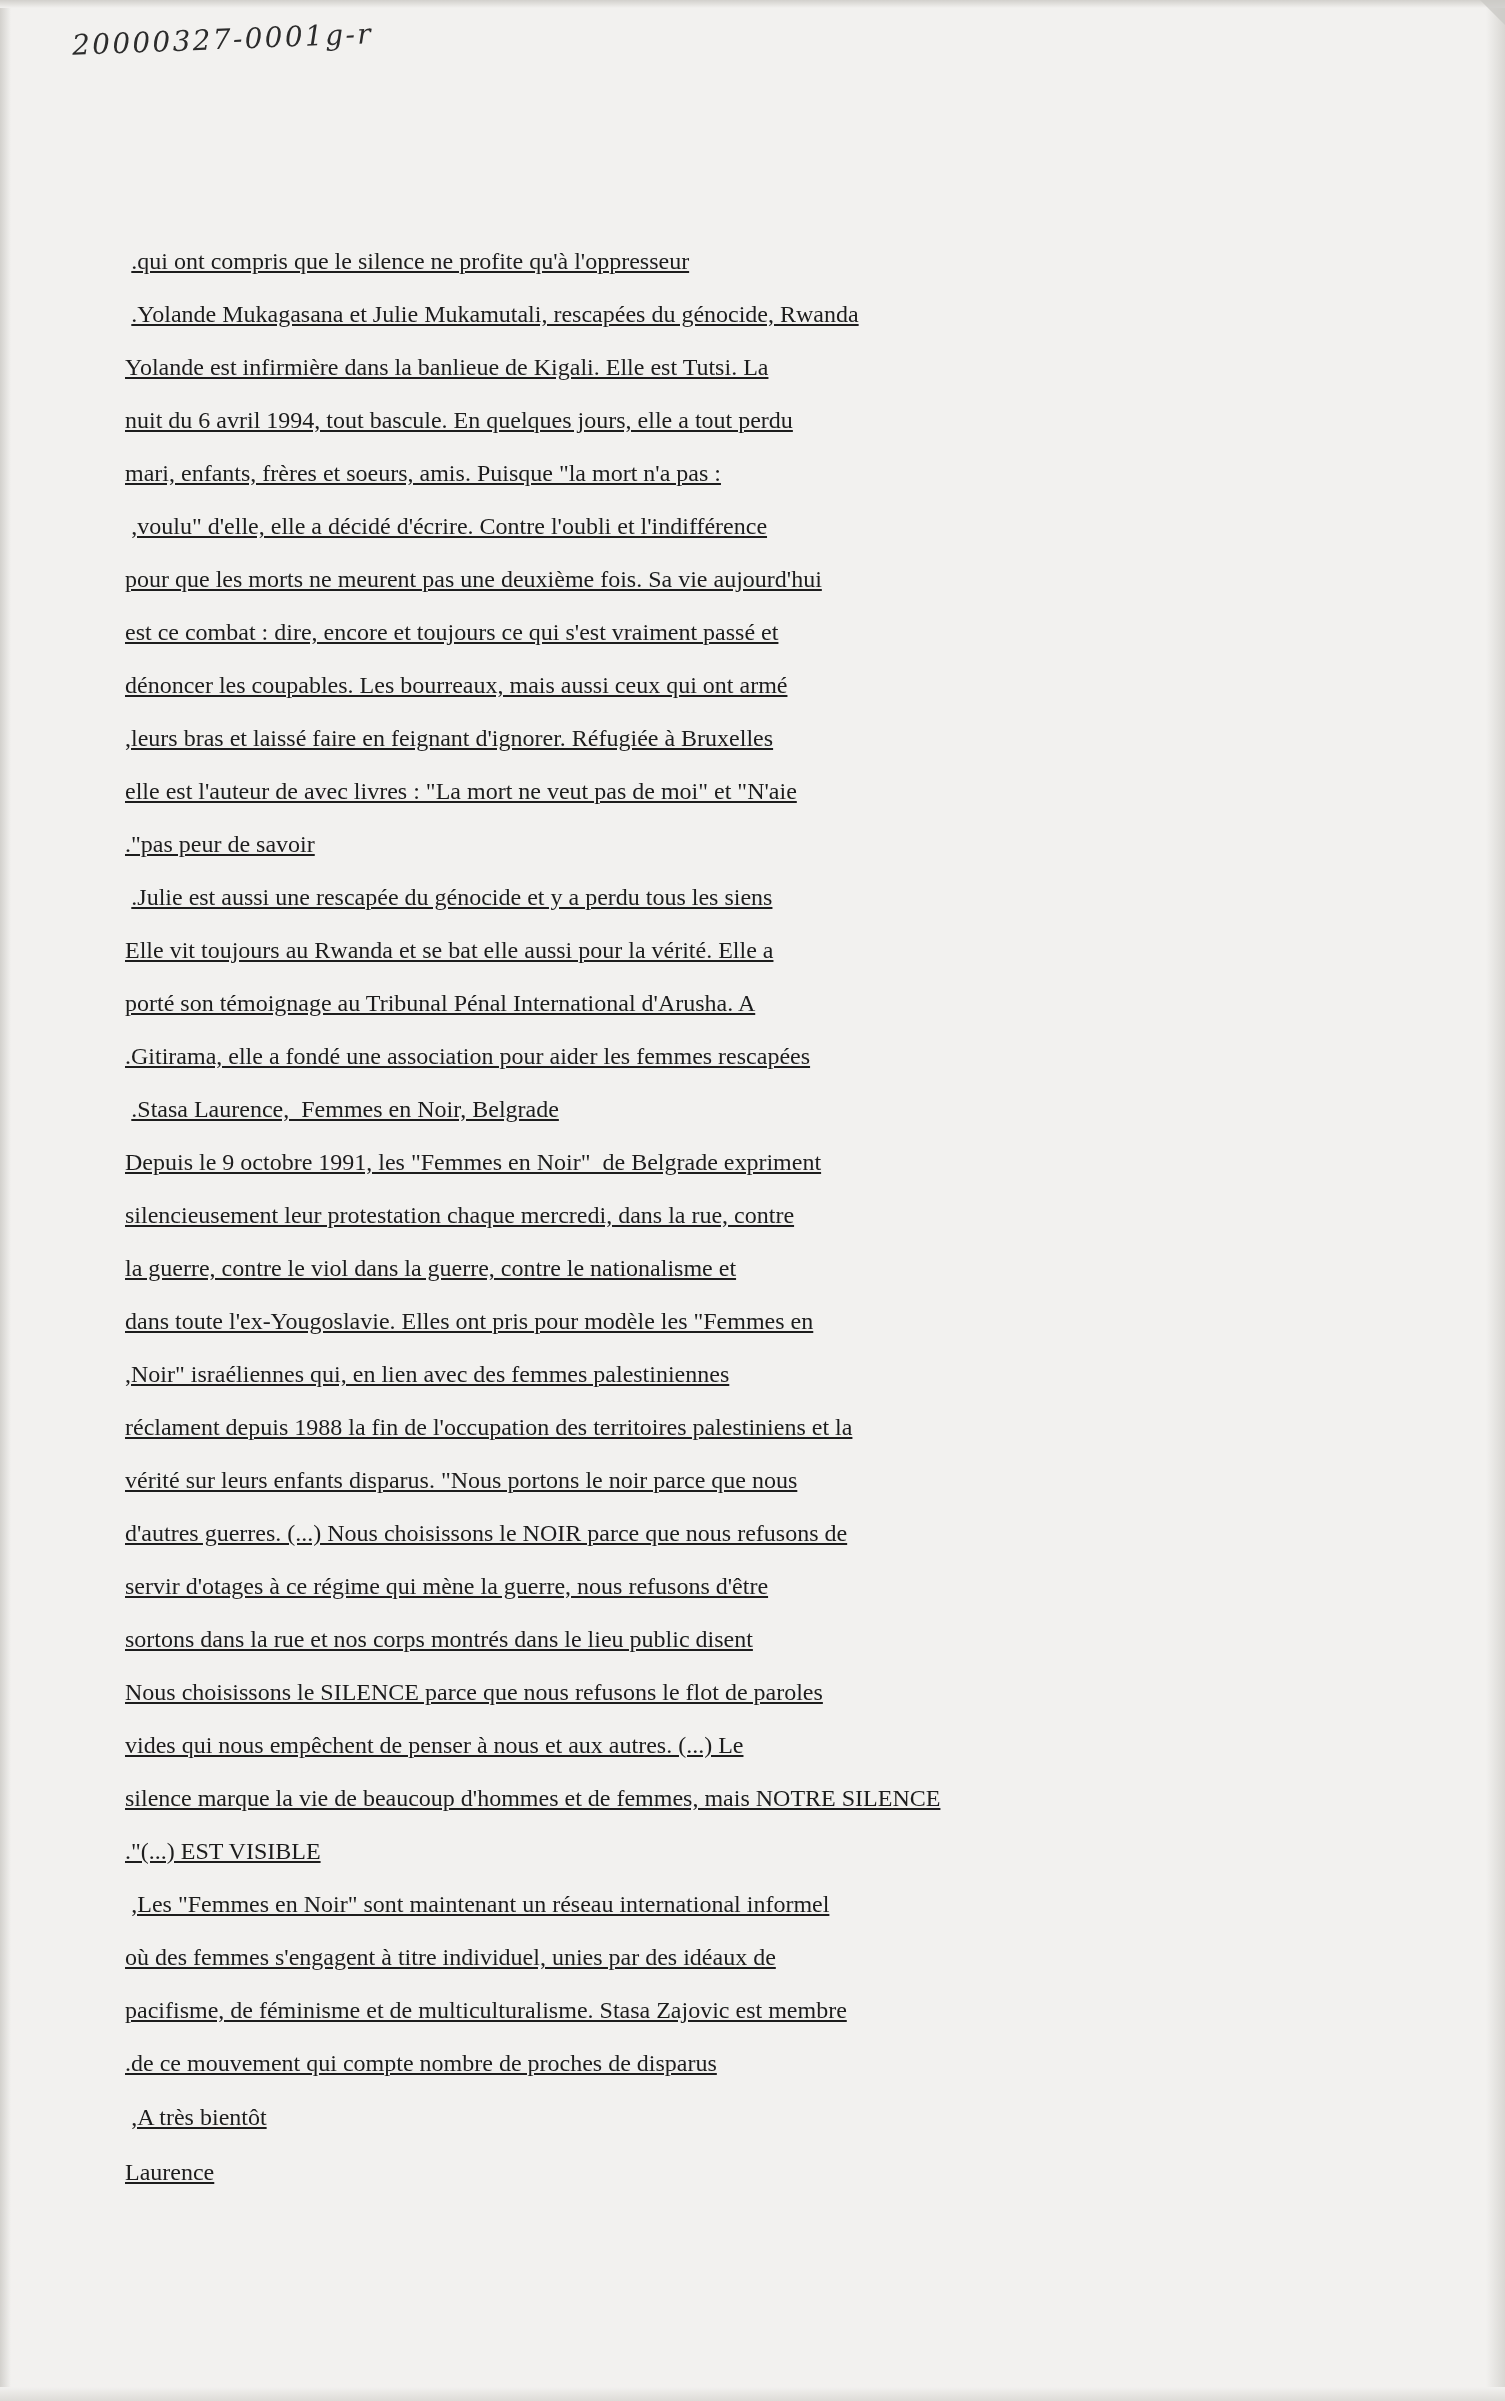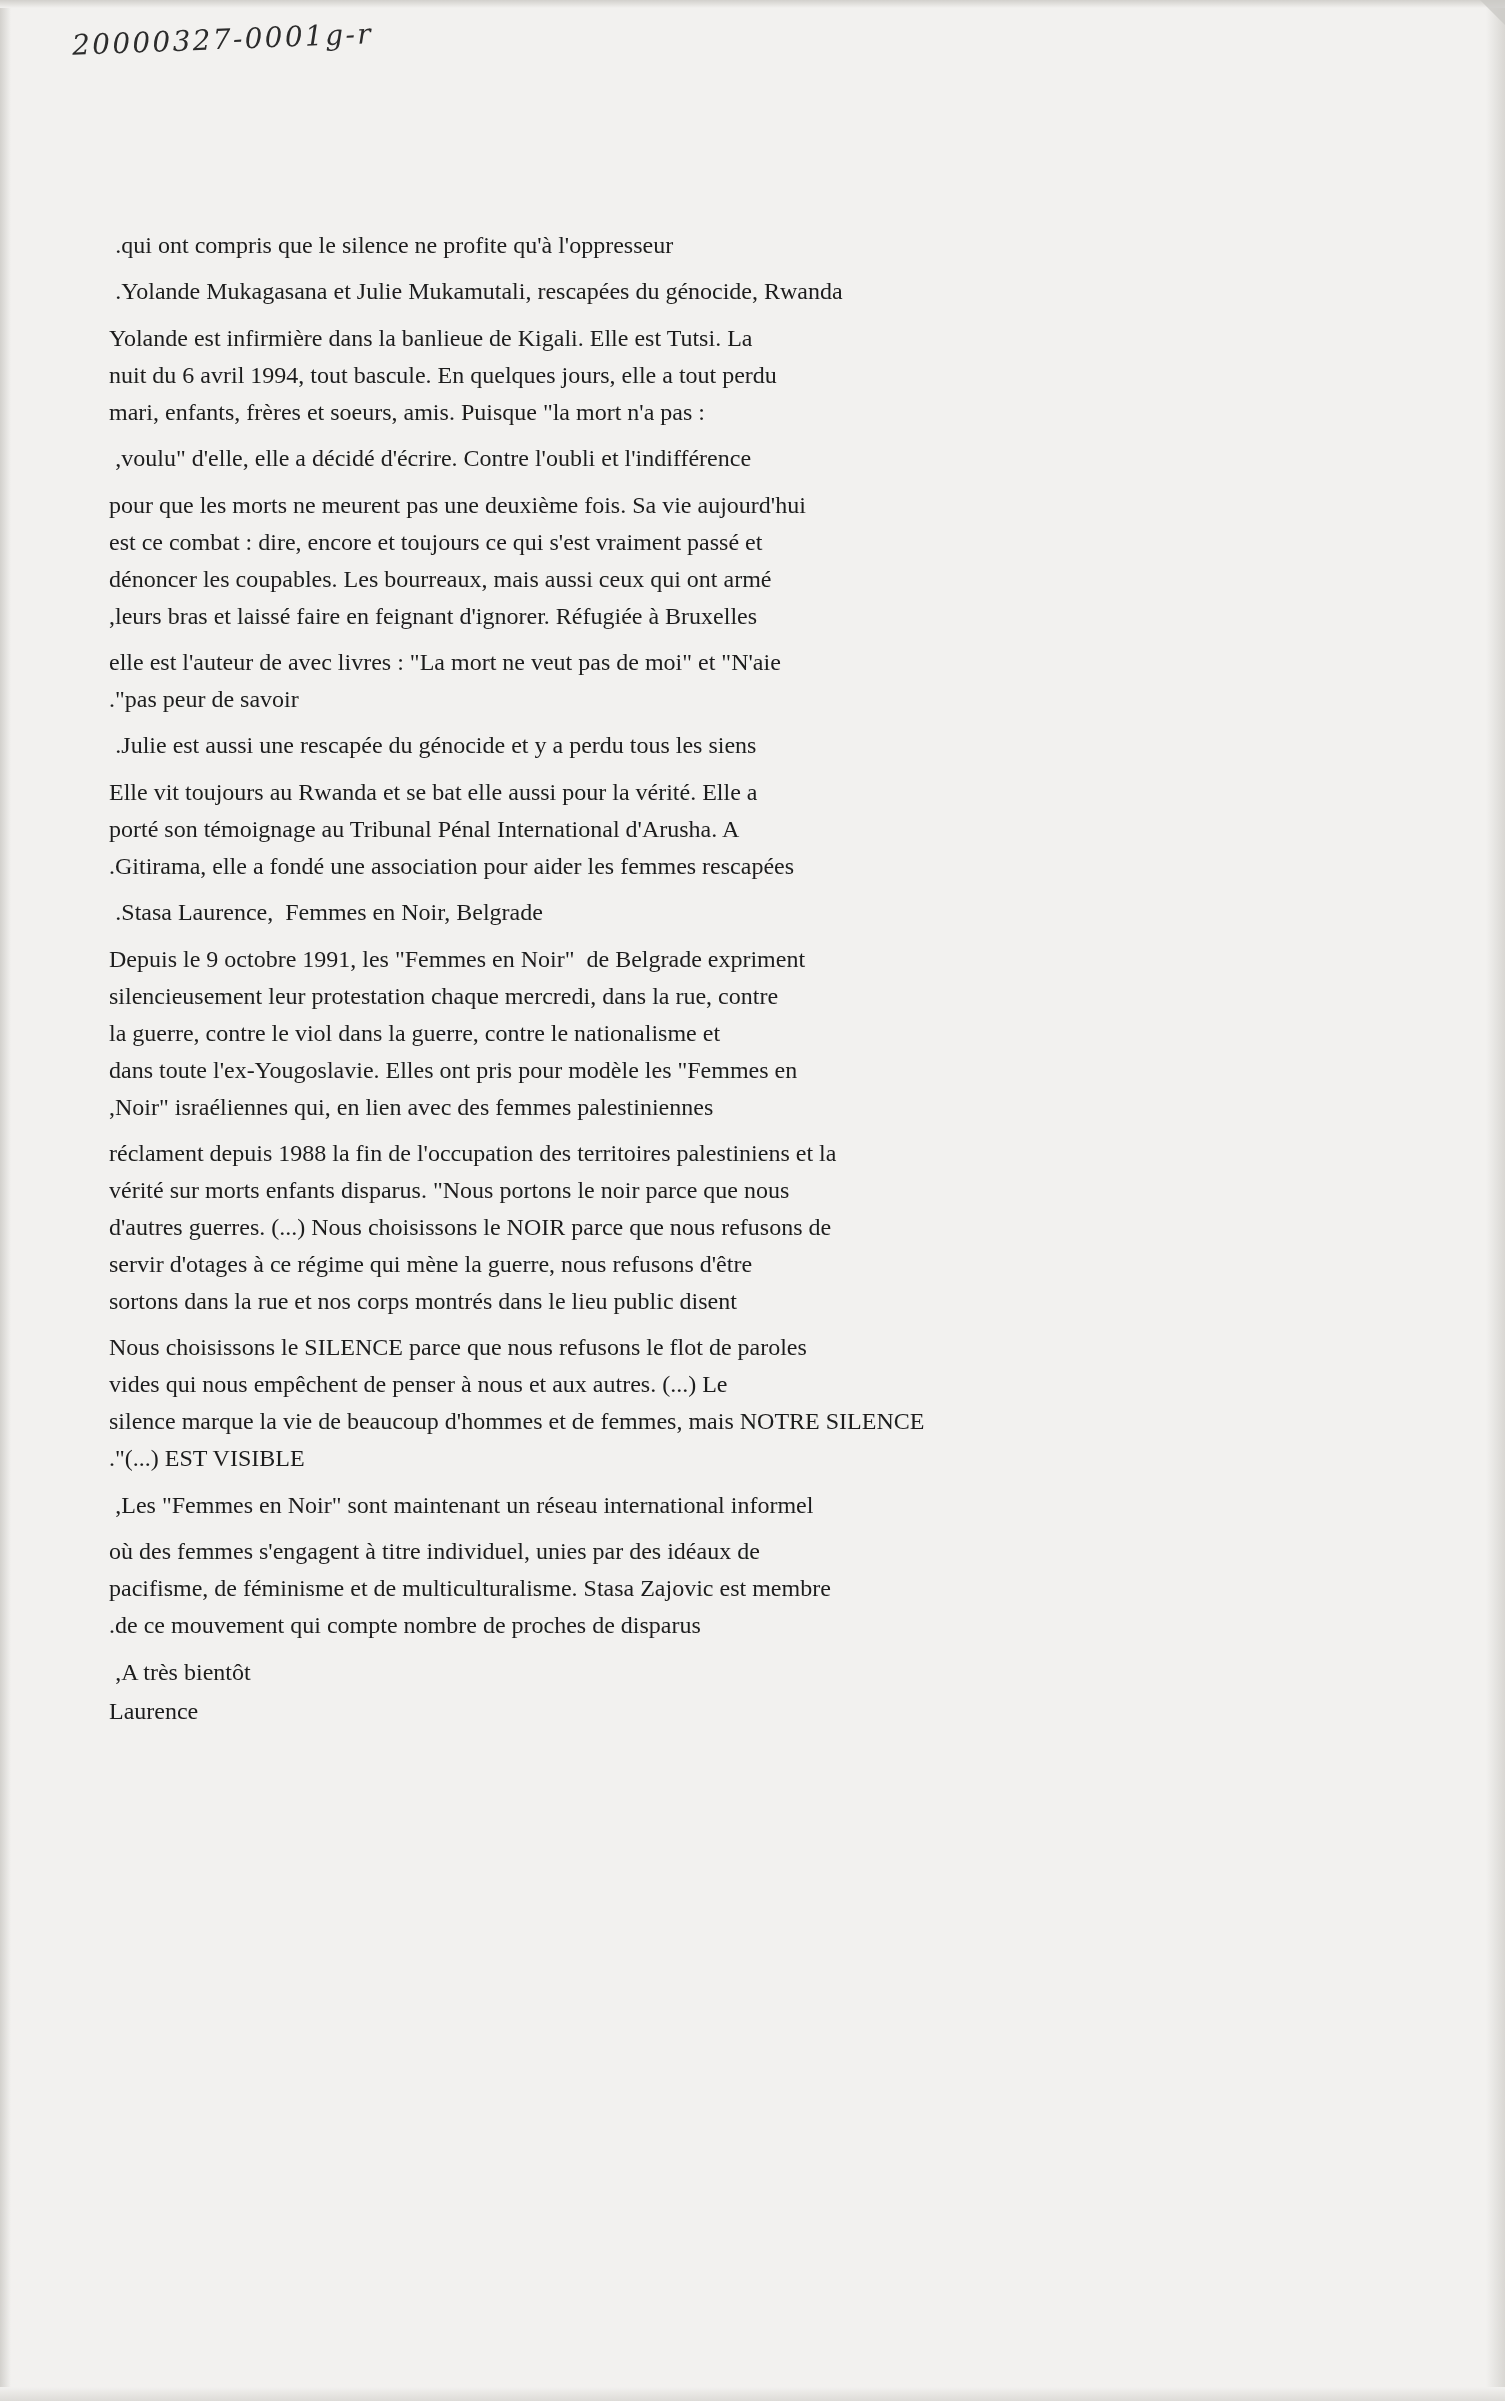--- a/index.html
+++ b/index.html
@@ -73,22 +73,23 @@
     top: 227px;
     width: 1266px;
     font-size: 24px;
     line-height: 1.0;
     color: #1d1d1d;
   }
 
   .ln {
     display: block;
     white-space: pre;
-    margin: 0;
+    margin: 16px;
     padding: 0;
+    text-decoration: underline;
   }
 
   
   .blk {
     display: block;
   }
   .blk + .blk {
     margin-top: 9.4px;
   }
   .ln {
@@ -166,21 +167,21 @@
     <div class="blk">
       <span class="ln">Depuis le 9 octobre 1991, les "Femmes en Noir"  de Belgrade expriment</span>
       <span class="ln">silencieusement leur protestation chaque mercredi, dans la rue, contre</span>
       <span class="ln">la guerre, contre le viol dans la guerre, contre le nationalisme et</span>
       <span class="ln">dans toute l'ex-Yougoslavie. Elles ont pris pour modèle les "Femmes en</span>
       <span class="ln">,Noir" israéliennes qui, en lien avec des femmes palestiniennes</span>
     </div>
 
     <div class="blk">
       <span class="ln">réclament depuis 1988 la fin de l'occupation des territoires palestiniens et la</span>
-      <span class="ln">vérité sur morts enfants disparus. "Nous portons le noir parce que nous</span>
+      <span class="ln">vérité sur leurs enfants disparus. "Nous portons le noir parce que nous</span>
       <span class="ln">d'autres guerres. (...) Nous choisissons le NOIR parce que nous refusons de</span>
       <span class="ln">servir d'otages à ce régime qui mène la guerre, nous refusons d'être</span>
       <span class="ln">sortons dans la rue et nos corps montrés dans le lieu public disent</span>
     </div>
 
     <div class="blk">
       <span class="ln">Nous choisissons le SILENCE parce que nous refusons le flot de paroles</span>
       <span class="ln">vides qui nous empêchent de penser à nous et aux autres. (...) Le</span>
       <span class="ln">silence marque la vie de beaucoup d'hommes et de femmes, mais NOTRE SILENCE</span>
       <span class="ln">."(...) EST VISIBLE</span>

